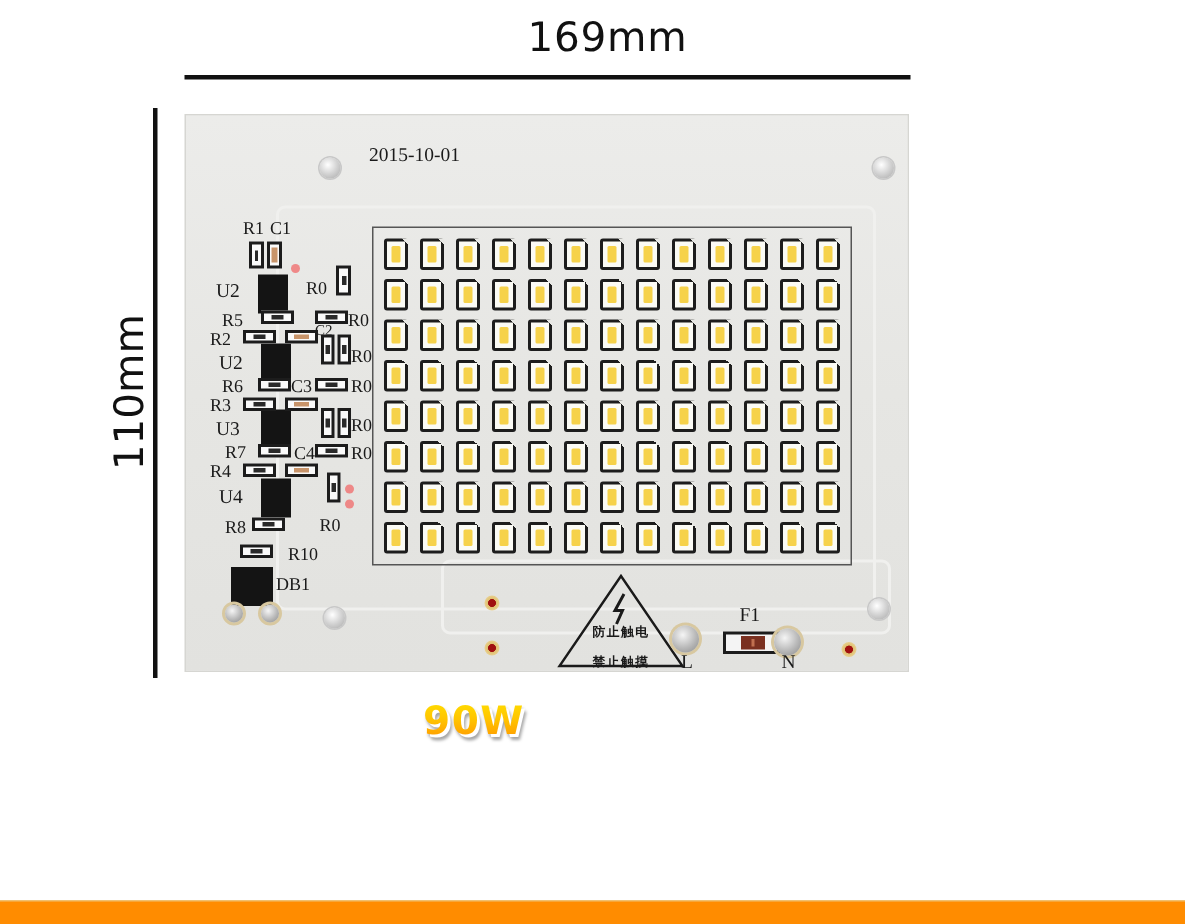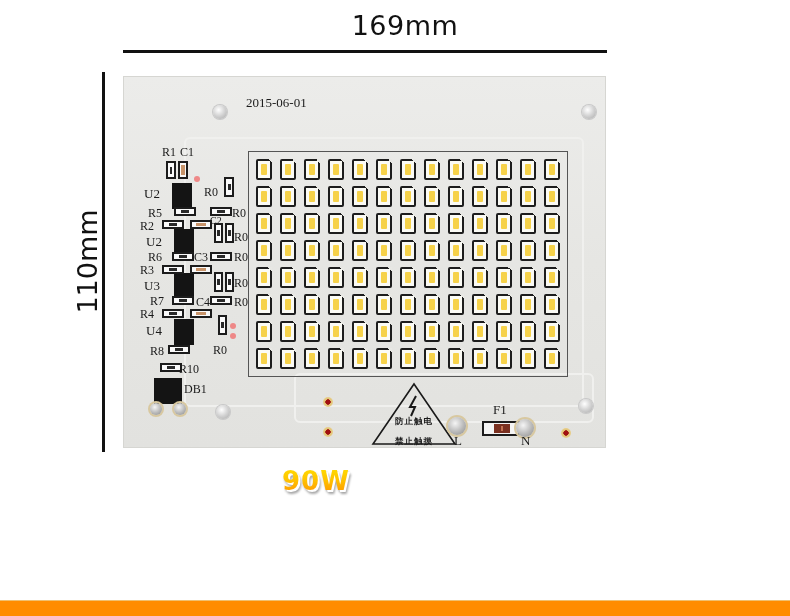--- a/index.html
+++ b/index.html
@@ -70,21 +70,21 @@
 
 <div class="dim-top-label">169mm</div>
 <div class="dim-top-line"></div>
 <div class="dim-left-line"></div>
 <div class="dim-left-label">110mm</div>
 
 <div class="board">
   <div class="trace" style="left:60px;top:60px;width:400px;height:270px;"></div>
   <div class="trace" style="left:170px;top:296px;width:300px;height:50px;"></div>
 
-  <span class="silk silk-lg" style="left:122px;top:18px;">2015-06-01</span>
+  <span class="silk silk-lg" style="left:122px;top:18px;">2015-10-01</span>
 
   <div class="hole" style="left:89px;top:28px;"></div>
   <div class="hole" style="left:458px;top:28px;"></div>
   <div class="hole" style="left:92px;top:328px;"></div>
   <div class="hole" style="left:455px;top:322px;"></div>
   <div class="via" style="left:199px;top:320px;"></div>
   <div class="via" style="left:199px;top:350px;"></div>
   <div class="via" style="left:437px;top:351px;"></div>
 
   <div class="led-grid" id="led-grid" style="grid-template-columns: repeat(13, 1fr); grid-template-rows: repeat(8, 1fr);">
@@ -418,21 +418,21 @@
   <span class="silk" style="left:16px;top:186px;">R3</span>
   <span class="silk silk-lg" style="left:20px;top:201px;">U3</span>
   <span class="silk" style="left:110px;top:199px;">R0</span>
   <span class="silk" style="left:26px;top:217px;">R7</span>
   <span class="silk" style="left:72px;top:218px;">C4</span>
   <span class="silk" style="left:110px;top:218px;">R0</span>
   <span class="silk" style="left:16px;top:230px;">R4</span>
   <span class="silk silk-lg" style="left:22px;top:246px;">U4</span>
   <span class="silk" style="left:26px;top:267px;">R8</span>
   <span class="silk" style="left:89px;top:266px;">R0</span>
-  <span class="silk" style="left:55px;top:285px;">R10</span>
+  <span class="silk" style="left:68px;top:285px;">R10</span>
   <span class="silk" style="left:60px;top:305px;">DB1</span>
 
   <div class="ic" style="left:48px;top:106px;"></div>
   <div class="ic" style="left:50px;top:152px;"></div>
   <div class="ic" style="left:50px;top:196px;"></div>
   <div class="ic" style="left:50px;top:242px;"></div>
 
   <div class="smd" style="left:42px;top:84px;width:10px;height:18px;">
       <div class="body"></div>
     </div>

